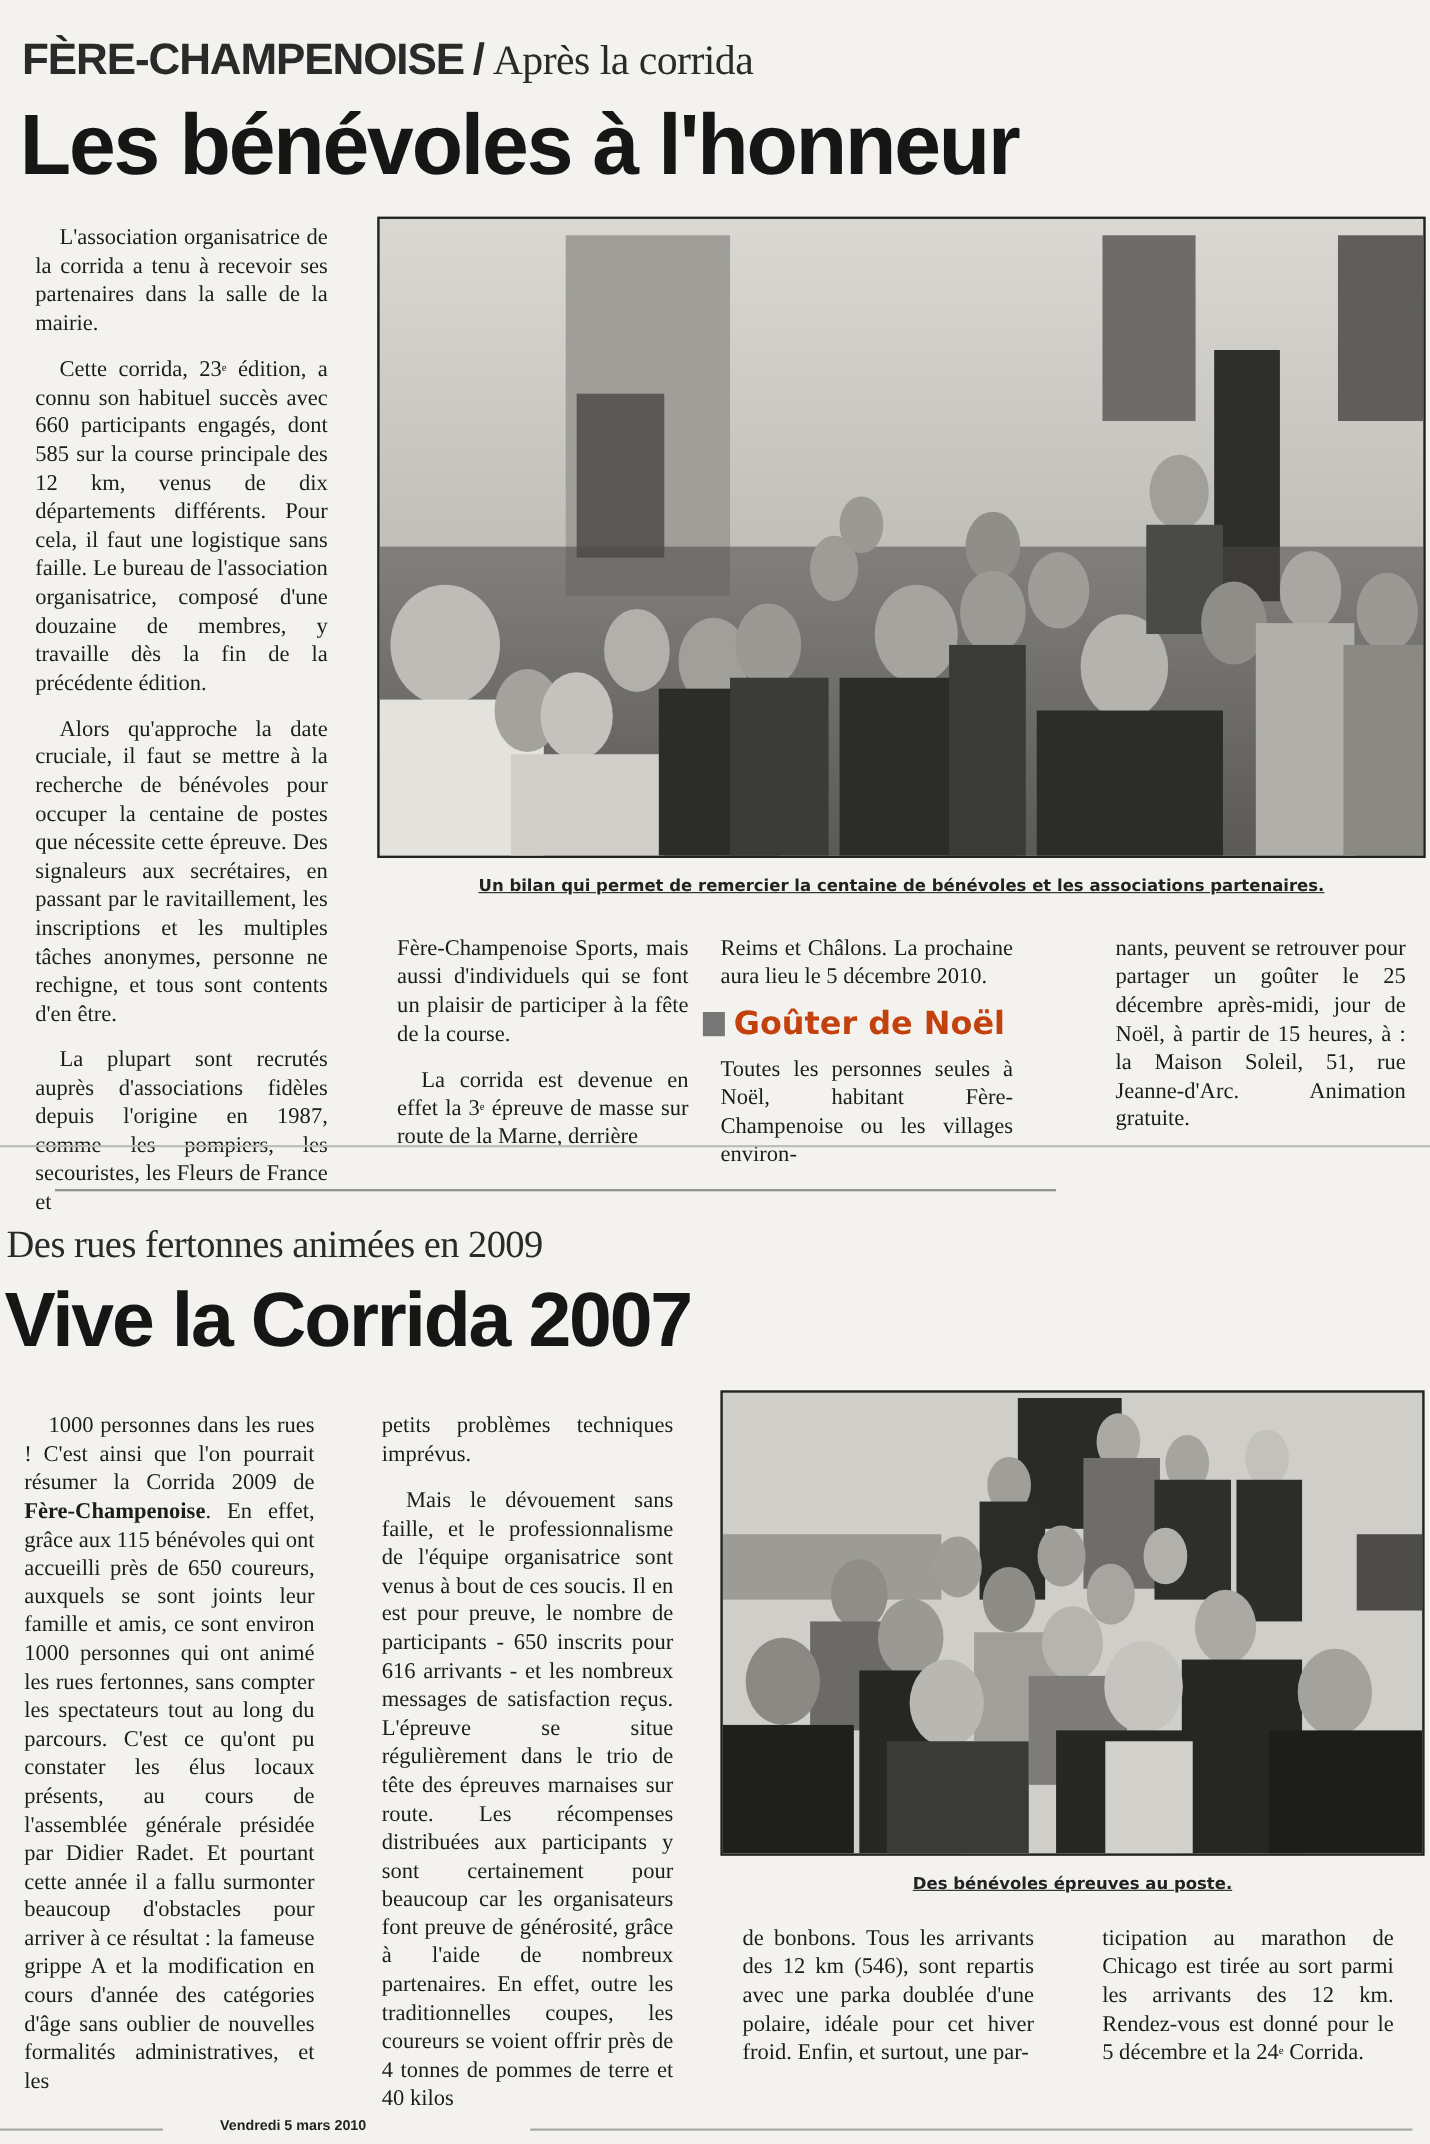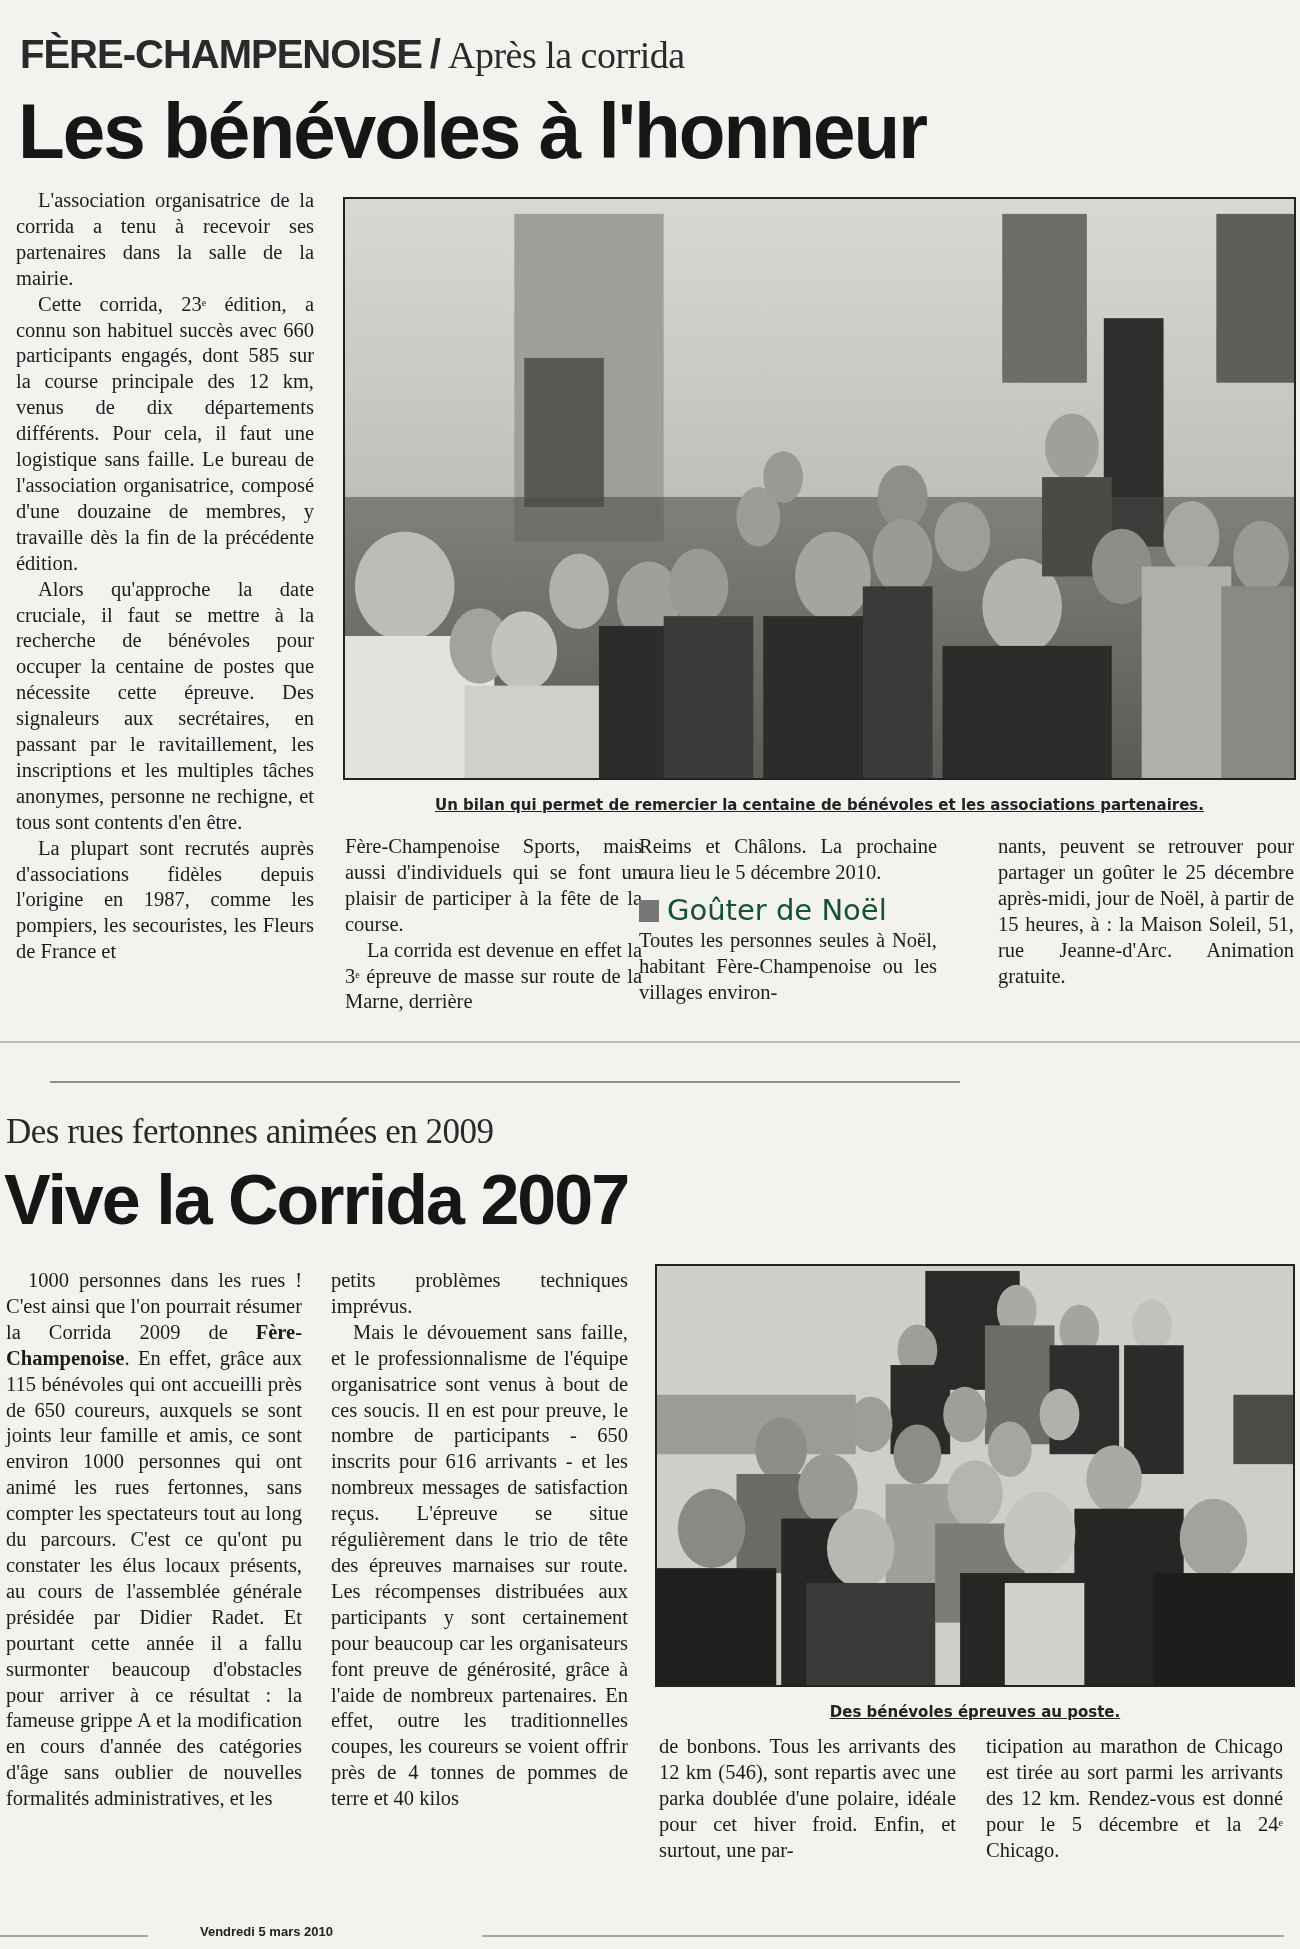--- a/index.html
+++ b/index.html
@@ -20,34 +20,34 @@
   }
   .headline {
     font-family: "Liberation Sans", sans-serif; font-weight: 900;
     color: #161616; letter-spacing: -2px; transform-origin: left top;
     white-space: nowrap; line-height: 1;
   }
   .col {
     font-size: 20.5px; line-height: 25.9px; text-align: justify;
     hyphens: none;
   }
-  .col p { margin: 0; text-indent: 22px; }
+  .col p { margin: 16px; text-indent: 22px; }
   .col p.noindent { text-indent: 0; }
   .caption {
     font-family: "DejaVu Sans", sans-serif; font-weight: bold;
     font-size: 15px; text-align: center; color: #222; text-decoration: underline;
   }
   .photo {
     border: 2px solid #222; box-sizing: border-box; overflow: hidden;
     background: #8a8a86;
   }
   .rule { position: absolute; height: 2px; background: #9a9a96; }
   .subhead {
-    font-family: "DejaVu Sans", sans-serif; font-weight: normal;
-    font-size: 29px; color: #14532d;
+    font-family: "DejaVu Sans", sans-serif; font-weight: bold;
+    font-size: 29px; color: #c2410c;
   }
   .square { display: inline-block; width: 20px; height: 22px; background: #777; margin-right: 8px; vertical-align: -2px; }
   sup { font-size: 10px; vertical-align: top; position: relative; top: -2px; }
   .footer-date {
     font-family: "Liberation Sans", sans-serif; font-weight: bold;
     font-size: 13px; color: #222;
   }
 </style>
 </head>
 <body>
@@ -190,18 +190,18 @@
   </svg>
 </div>
 
 <div class="abs caption" style="left:655px; top:1703px; width:640px;">Des bénévoles épreuves au poste.</div>
 
 <div class="abs col" style="left:659px; top:1734px; width:297px;font-family:Liberation Serif, serif;">
   <p class="noindent">de bonbons. Tous les arrivants des 12 km (546), sont repartis avec une parka doublée d'une polaire, idéale pour cet hiver froid. Enfin, et surtout, une par-</p>
 </div>
 
 <div class="abs col" style="left:986px; top:1734px; width:297px;">
-  <p class="noindent"><span>ticipation au marathon de Chicago est tirée au sort parmi les arrivants des 12 km. Rendez-vous est donné pour le 5 décembre et la 24</span><sup>e</sup><span> Chicago.</span></p>
+  <p class="noindent"><span>ticipation au marathon de Chicago est tirée au sort parmi les arrivants des 12 km. Rendez-vous est donné pour le 5 décembre et la 24</span><sup>e</sup><span> Corrida.</span></p>
 </div>
 
 <div class="rule" style="left:0px; top:1935px; width:148px; background:#a8a7a3;"></div>
 <div class="abs footer-date" style="left:200px; top:1924px; white-space:nowrap;">Vendredi 5 mars 2010</div>
 <div class="rule" style="left:482px; top:1935px; width:802px; background:#a8a7a3;"></div>
 
 </body></html>

